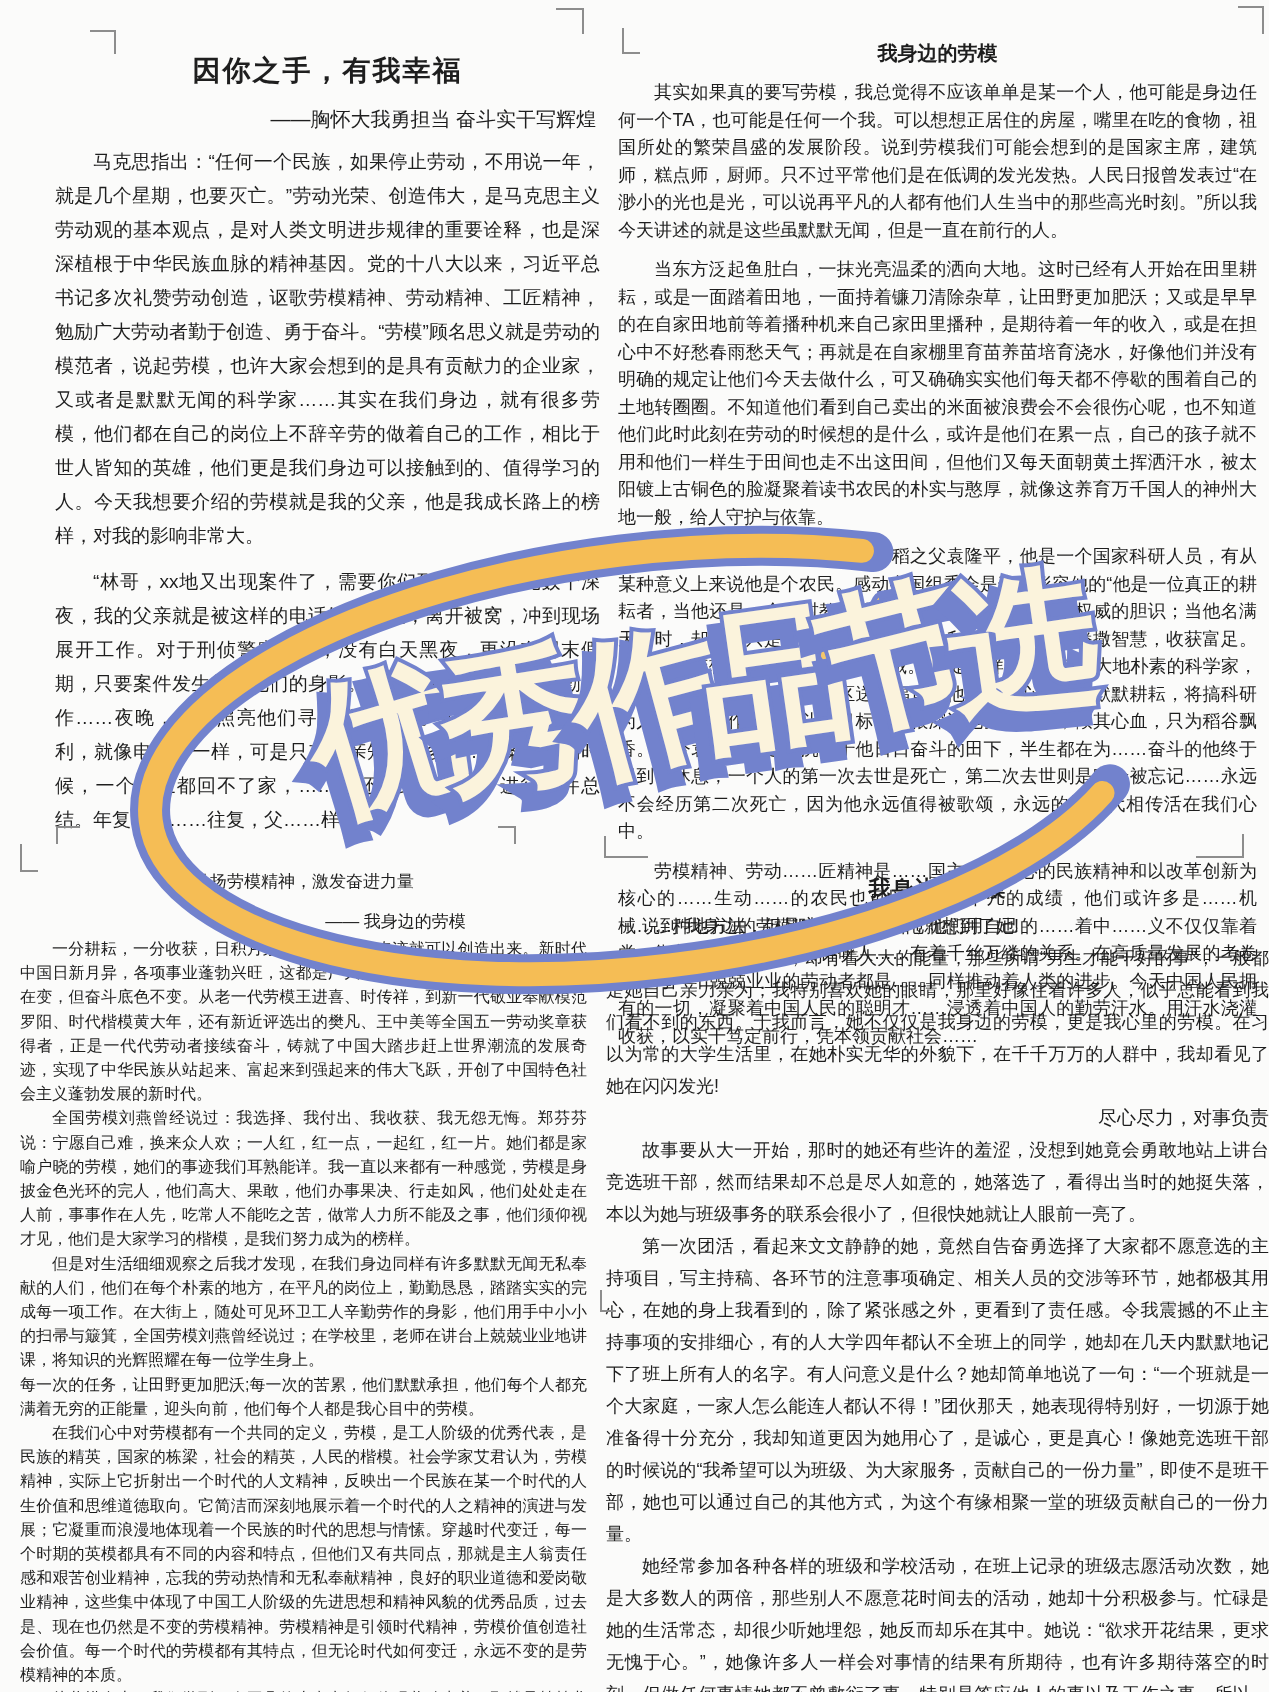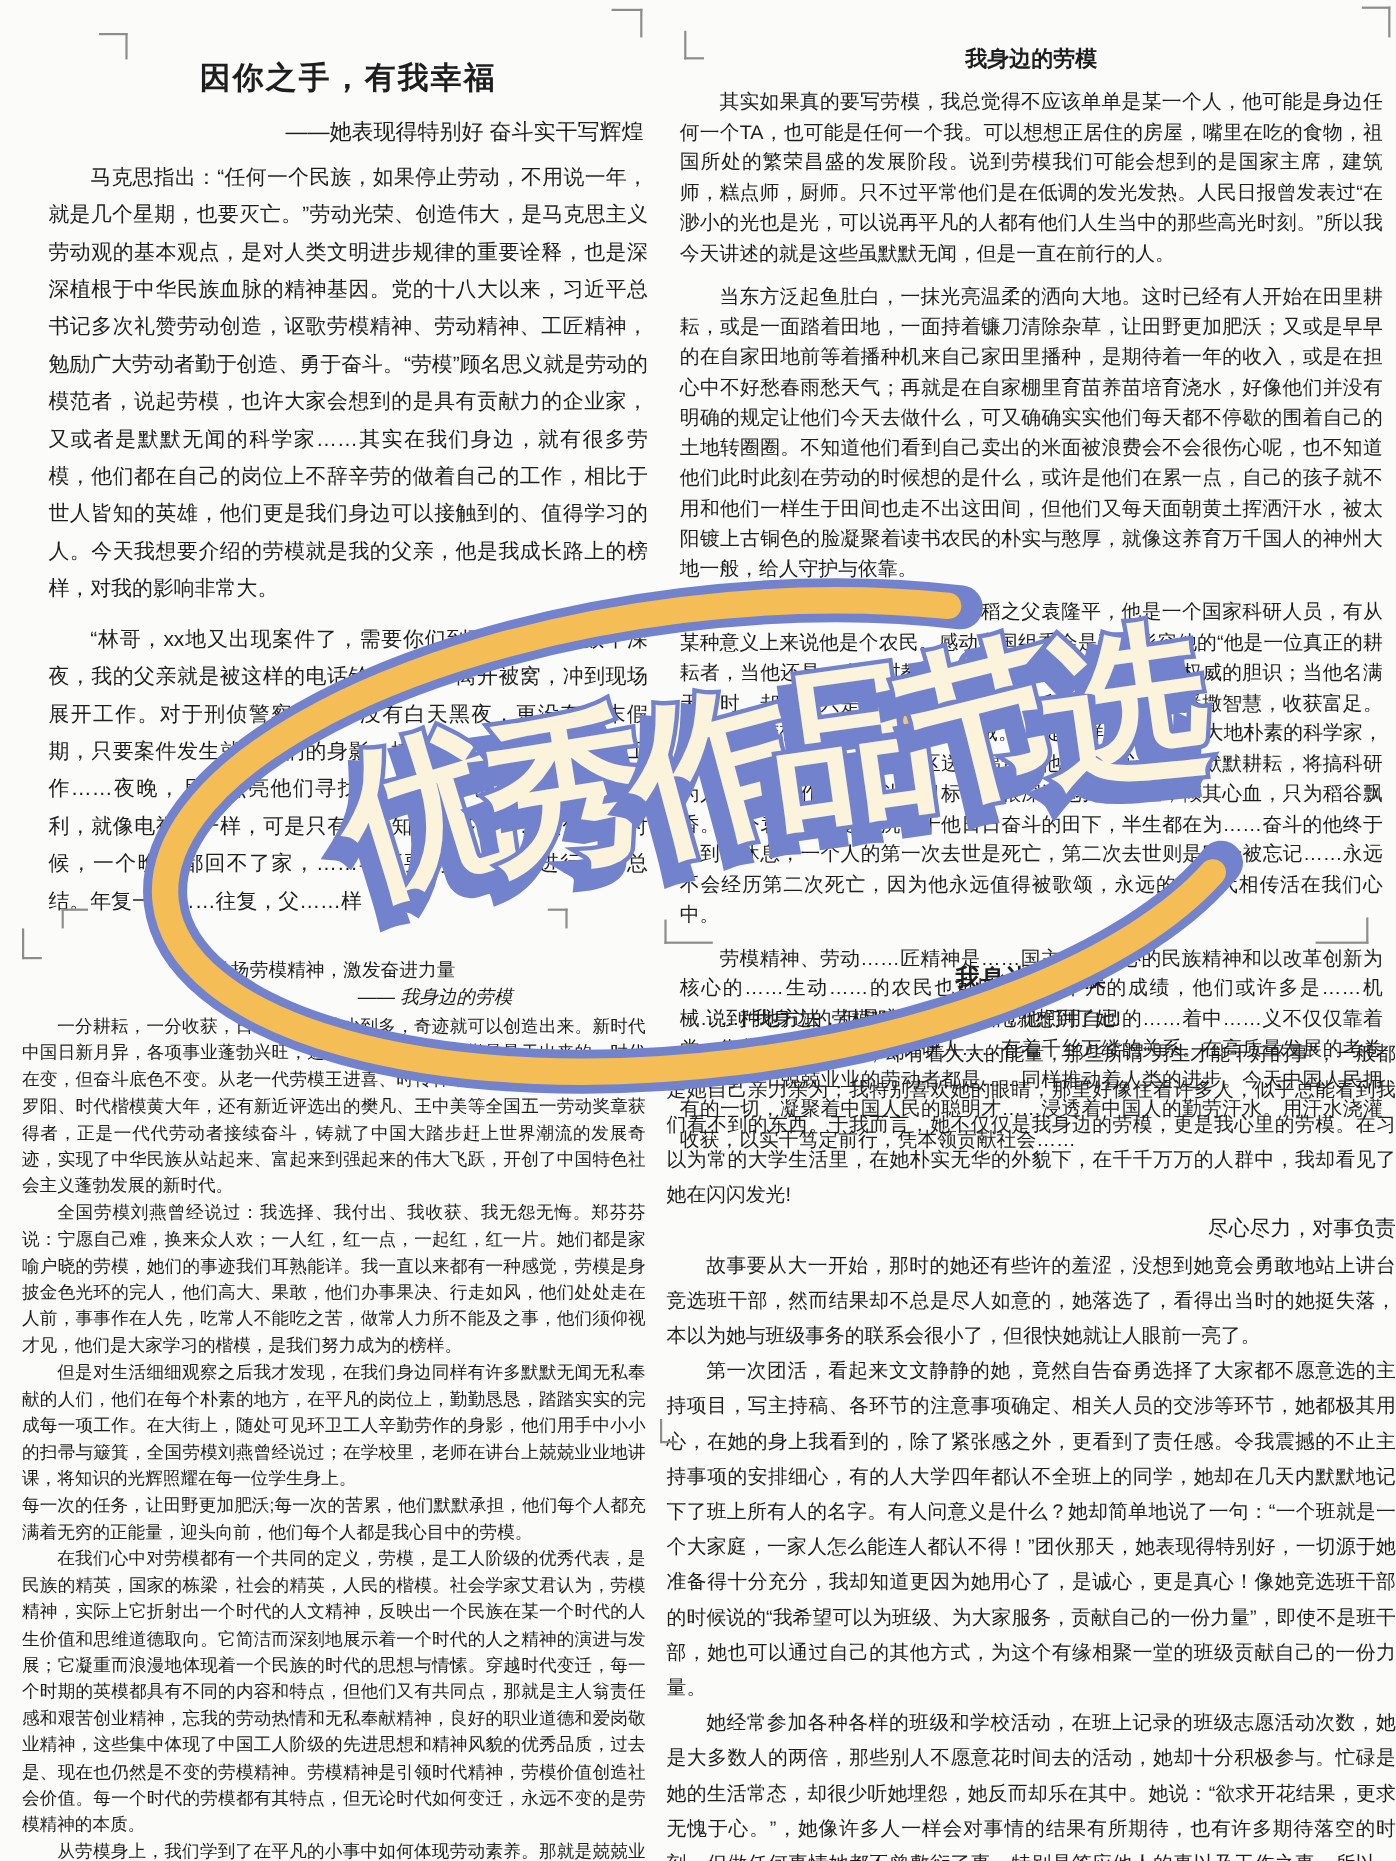--- a/index.html
+++ b/index.html
@@ -3,33 +3,33 @@
 <meta charset="utf-8">
 <style>
   html,body{margin:0;padding:0;}
   body{
     width:1269px;height:1692px;position:relative;overflow:hidden;
     background:#fbfbfa;color:#1e1e1e;
     font-family:"Liberation Sans","DejaVu Sans",sans-serif;
   }
   .panel{position:absolute;z-index:1;}
   
-  .p-tl{left:44px;top:44px;width:545px;height:766px;}
+  .p-tl{left:55px;top:44px;width:545px;height:766px;}
   .e1-title{font-size:28px;font-weight:bold;text-align:center;letter-spacing:2px;margin:8px 0 0;}
   .e1-sub{font-size:20px;text-align:right;margin-top:16px;padding-right:4px;}
   .e1-author{font-size:19px;text-align:center;margin-top:18px;}
   .p-tl p{font-size:19px;line-height:34px;text-indent:2em;margin:12px 0 0;text-align:justify;}
   
   .p-tr{left:606px;top:36px;width:663px;height:812px;}
   .e2-title{font-size:20px;font-weight:600;text-align:center;margin:4px 0 2px;}
   .p-tr p{font-size:18px;line-height:27.5px;text-indent:2em;margin:12px;text-align:justify;}
   
   .p-bl{left:20px;top:864px;width:567px;height:828px;}
   .e3-title{font-size:17px;font-weight:500;text-align:center;margin:6px 0 0;}
-  .e3-sub{font-size:17px;text-align:center;transform:translateX(92px);margin:2px 0 4px;font-style:italic;}
+  .e3-sub{font-size:17px;text-align:center;transform:translateX(92px);margin:17px 0 4px;}
   .p-bl p{font-size:16px;line-height:24.2px;text-indent:2em;margin:0;text-align:justify;}
   .p-bl p.no-indent{text-indent:0;}
   
   .p-br{left:606px;top:870px;width:663px;height:822px;}
   .e4-title{font-size:22px;font-weight:bold;text-align:center;letter-spacing:1px;margin:4px 0 6px;}
   .e4-subhead{font-size:19px;font-weight:normal;text-align:right;line-height:32px;margin:0;}
   .p-br p{font-size:18px;line-height:32px;text-indent:2em;margin:0;text-align:justify;}
   
   .mk{position:absolute;z-index:2;}
   .mk.tl{border-top:2px solid #8d8d8d;border-left:2px solid #8d8d8d;}
@@ -41,21 +41,21 @@
   .stamp text{
     font-family:"DejaVu Sans","Liberation Sans",sans-serif;
     font-weight:bold;font-size:150px;text-anchor:middle;dominant-baseline:central;
   }
 </style>
 </head>
 <body>
 
 <section class="panel p-tl">
   <h1 class="e1-title">因你之手，有我幸福</h1>
-  <div class="e1-sub">——她表现得特别好  奋斗实干写辉煌</div>
+  <div class="e1-sub">——胸怀大我勇担当  奋斗实干写辉煌</div>
   <p>马克思指出：“任何一个民族，如果停止劳动，不用说一年，就是几个星期，也要灭亡。”劳动光荣、创造伟大，是马克思主义劳动观的基本观点，是对人类文明进步规律的重要诠释，也是深深植根于中华民族血脉的精神基因。党的十八大以来，习近平总书记多次礼赞劳动创造，讴歌劳模精神、劳动精神、工匠精神，勉励广大劳动者勤于创造、勇于奋斗。“劳模”顾名思义就是劳动的模范者，说起劳模，也许大家会想到的是具有贡献力的企业家，又或者是默默无闻的科学家……其实在我们身边，就有很多劳模，他们都在自己的岗位上不辞辛劳的做着自己的工作，相比于世人皆知的英雄，他们更是我们身边可以接触到的、值得学习的人。今天我想要介绍的劳模就是我的父亲，他是我成长路上的榜样，对我的影响非常大。</p>
   <p>“林哥，xx地又出现案件了，需要你们到现场……”无数个深夜，我的父亲就是被这样的电话铃声叫醒，离开被窝，冲到现场展开工作。对于刑侦警察而言，没有白天黑夜，更没有周末假期，只要案件发生就有他们的身影。拂晓，太阳照在他们辛勤工作……夜晚，月光照亮他们寻找线索的路。也许有人……很顺利，就像电视中一样，可是只有父亲知道有多么……案件多的时候，一个晚上都回不了家，……早还要到办公室，进行案件总结。年复一日……往复，父……样</p>
 </section>
 
 <section class="panel p-tr">
   <h2 class="e2-title">我身边的劳模</h2>
   <p>其实如果真的要写劳模，我总觉得不应该单单是某一个人，他可能是身边任何一个TA，也可能是任何一个我。可以想想正居住的房屋，嘴里在吃的食物，祖国所处的繁荣昌盛的发展阶段。说到劳模我们可能会想到的是国家主席，建筑师，糕点师，厨师。只不过平常他们是在低调的发光发热。人民日报曾发表过“在渺小的光也是光，可以说再平凡的人都有他们人生当中的那些高光时刻。”所以我今天讲述的就是这些虽默默无闻，但是一直在前行的人。</p>
   <p>当东方泛起鱼肚白，一抹光亮温柔的洒向大地。这时已经有人开始在田里耕耘，或是一面踏着田地，一面持着镰刀清除杂草，让田野更加肥沃；又或是早早的在自家田地前等着播种机来自己家田里播种，是期待着一年的收入，或是在担心中不好愁春雨愁天气；再就是在自家棚里育苗养苗培育浇水，好像他们并没有明确的规定让他们今天去做什么，可又确确实实他们每天都不停歇的围着自己的土地转圈圈。不知道他们看到自己卖出的米面被浪费会不会很伤心呢，也不知道他们此时此刻在劳动的时候想的是什么，或许是他们在累一点，自己的孩子就不用和他们一样生于田间也走不出这田间，但他们又每天面朝黄土挥洒汗水，被太阳镀上古铜色的脸凝聚着读书农民的朴实与憨厚，就像这养育万千国人的神州大地一般，给人守护与依靠。</p>
   <p>不仅仅是农民，你看这一代水稻之父袁隆平，他是一个国家科研人员，有从某种意义上来说他是个农民。感动中国组委会是这么形容他的“他是一位真正的耕耘者，当他还是一个乡村教师的时候，已经具有颠覆世界权威的胆识；当他名满天下时，却仍然只是专注于田畴，淡泊名利，一介农夫，播撒智慧，收获富足。他毕生的梦想，是让所有人远离饥饿。”就是这样一位根植于大地朴素的科学家，给越来越多的粮食困难的地区送去福音，他一生潜心研究，默默耕耘，将搞科研为人类做贡献作为他奋斗的目标，将根深深地扎进田里，倾其心血，只为稻谷飘香。如今袁爷爷永远的沉睡于他日日奋斗的田下，半生都在为……奋斗的他终于得到了休息，一个人的第一次去世是死亡，第二次去世则是完全被忘记……永远不会经历第二次死亡，因为他永远值得被歌颂，永远的被世代相传活在我们心中。</p>
   <p>劳模精神、劳动……匠精神是……国主义为核心的民族精神和以改革创新为核心的……生动……的农民也可以造就不平凡的成绩，他们或许多是……机械……种地方法，但是实践方出真知，他们用自己的……着中……义不仅仅靠着党，靠着领导阶级，靠着科研人……有着千丝万缕的关系。在高质量发展的考卷中，每一个兢兢业业的劳动者都是……同样推动着人类的进步。今天中国人民拥有的一切，凝聚着中国人民的聪明才……浸透着中国人的勤劳汗水。用汗水浇灌收获，以实干笃定前行，凭本领贡献社会……</p>

